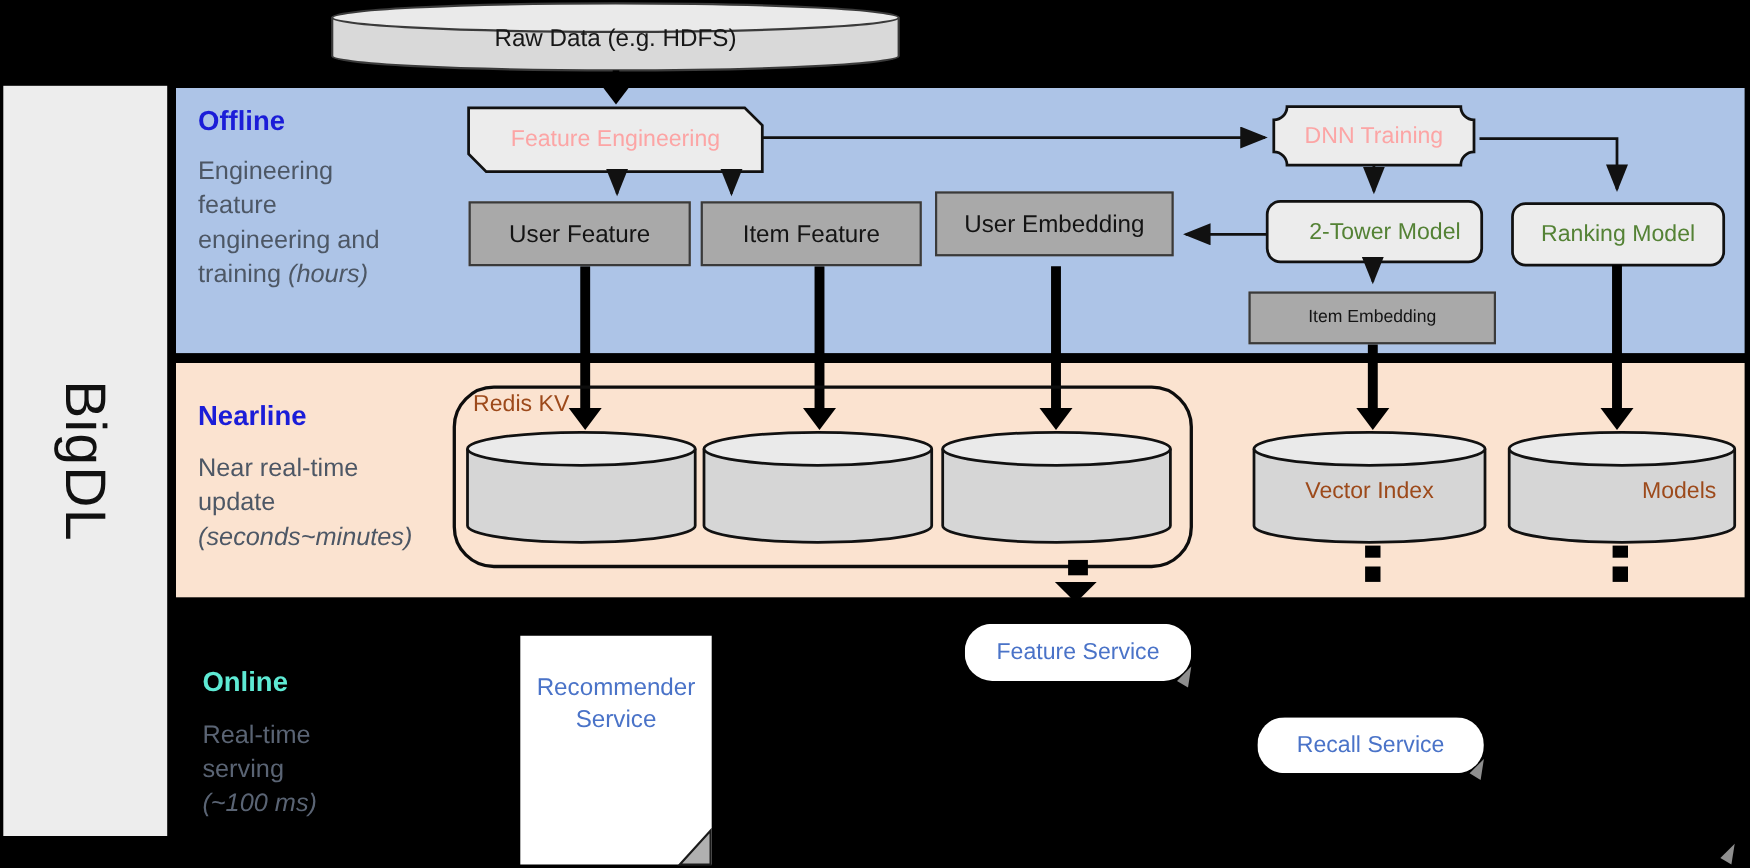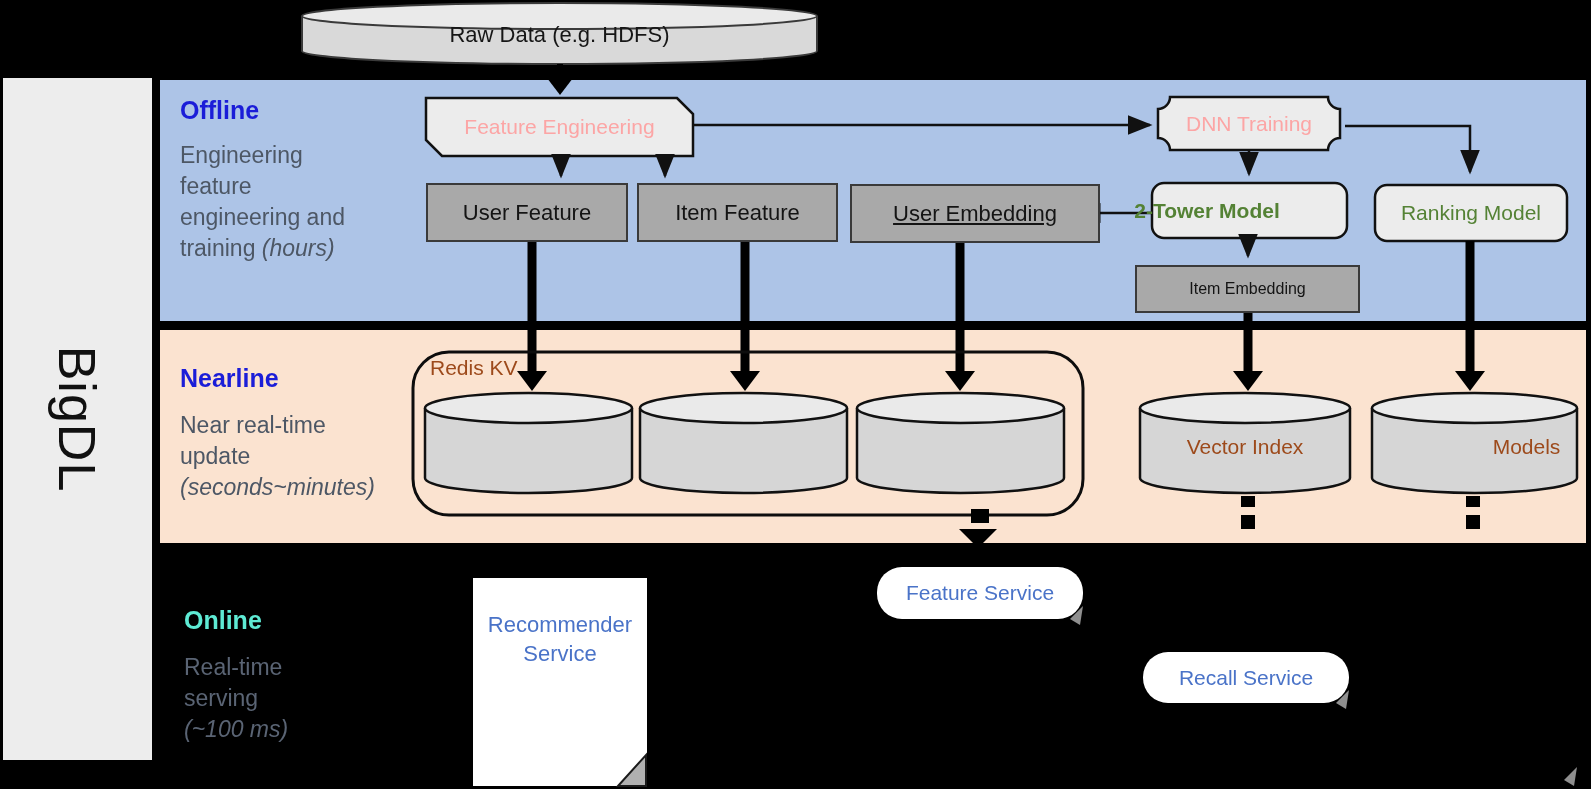--- a/index.html
+++ b/index.html
@@ -145,24 +145,24 @@
     <span>feature</span><br>
     <span>engineering and</span><br>
     <span>training </span><i>(hours)</i>
   </div>
 
   <div class="abs lbl comp-blue" style="left:426px;top:98px;width:267px;height:58px;">Feature Engineering</div>
   <div class="abs lbl comp-blue" style="left:1158px;top:97px;width:182px;height:53px;">DNN Training</div>
 
   <div class="abs graybox" style="left:426px;top:183px;width:202px;height:59px;">User Feature</div>
   <div class="abs graybox" style="left:637px;top:183px;width:201px;height:59px;">Item Feature</div>
-  <div class="abs graybox" style="left:850px;top:184px;width:250px;height:59px;text-decoration:underline;">User Embedding</div>
+  <div class="abs graybox" style="left:850px;top:174px;width:217px;height:59px;">User Embedding</div>
   <div class="abs graybox" style="left:1135px;top:265px;width:225px;height:48px;font-size:16px;">Item Embedding</div>
 
-  <div class="abs lbl comp-green" style="left:1100px;top:183px;width:214px;height:55px;font-weight:bold;">2-Tower Model</div>
+  <div class="abs lbl comp-green" style="left:1152px;top:183px;width:214px;height:55px;">2-Tower Model</div>
   <div class="abs lbl comp-green" style="left:1375px;top:185px;width:192px;height:56px;">Ranking Model</div>
 
   <div class="abs band-title" style="left:180px;top:364px;">Nearline</div>
   <div class="abs band-desc" style="left:180px;top:410px;">
     <span>Near real-time</span><br>
     <span>update</span><br>
     <i>(seconds~minutes)</i>
   </div>
 
   <div class="abs brown" style="left:430px;top:356px;z-index:10;">Redis KV</div>

